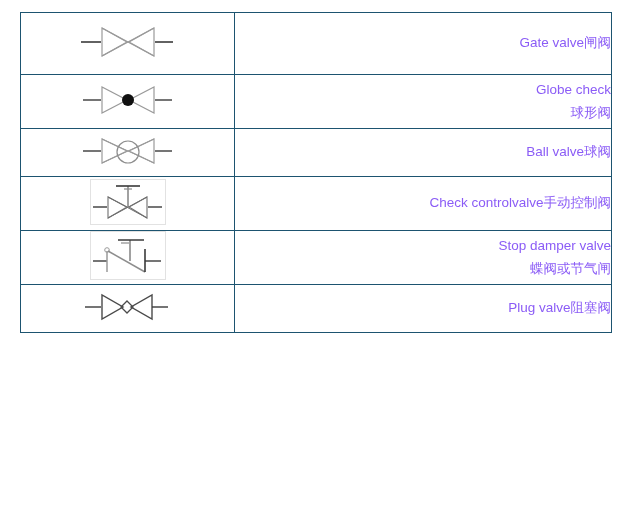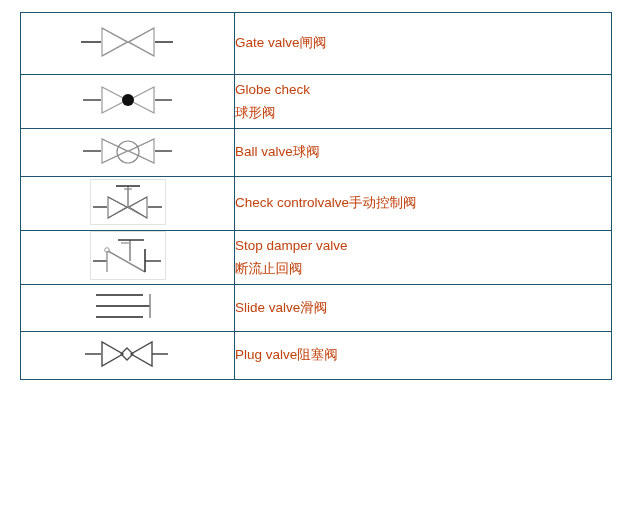--- a/index.html
+++ b/index.html
@@ -26,23 +26,24 @@
     padding: 0;
     vertical-align: middle;
   }
   td.sym-cell {
     width: 213px;
     text-align: center;
   }
   td.label-cell {
     width: 376px;
     padding: 6px 0 6px 22px;
-    color: #c2410c;
+    color: #8b5cf6;
     font-size: 13.5px;
     line-height: 1.65;
+    text-align: right;
   }
   .label-line {
     display: block;
     white-space: nowrap;
   }
   .sym-wrap {
     display: inline-block;
     line-height: 0;
   }
   .sym-wrap.boxed {
@@ -146,40 +147,25 @@
             <line x1="54" y1="17" x2="54" y2="40" stroke="#3a3a3a" stroke-width="1.6"></line>
             <line x1="54" y1="29" x2="70" y2="29" stroke="#3a3a3a" stroke-width="1.4"></line>
             <line x1="39" y1="8" x2="39" y2="29" stroke="#6f6f6f" stroke-width="1.3"></line>
             <line x1="27" y1="8" x2="53" y2="8" stroke="#3a3a3a" stroke-width="1.5"></line>
             <line x1="30" y1="11" x2="38" y2="11" stroke="#8d8d8d" stroke-width="1.2"></line>
           </svg>
         </span>
       </td>
       <td class="label-cell">
         <span class="label-line">Stop damper valve</span>
-        <span class="label-line">断流止回阀</span>
+        <span class="label-line">蝶阀或节气闸</span>
       </td>
     </tr>
 
 
-    <tr style="height:47px">
-      <td class="sym-cell">
-        <span class="sym-wrap">
-          <svg width="80" height="32" viewBox="0 0 80 32">
-            <line x1="8" y1="5" x2="55" y2="5" stroke="#5a5a5a" stroke-width="1.8"></line>
-            <line x1="8" y1="16" x2="62" y2="16" stroke="#5a5a5a" stroke-width="1.8"></line>
-            <line x1="8" y1="27" x2="55" y2="27" stroke="#5a5a5a" stroke-width="1.8"></line>
-            <line x1="62" y1="4" x2="62" y2="28" stroke="#8d8d8d" stroke-width="1.6"></line>
-          </svg>
-        </span>
-      </td>
-      <td class="label-cell">
-        <span class="label-line">Slide valve滑阀</span>
-      </td>
-    </tr>
 
     <tr style="height:48px">
       <td class="sym-cell">
         <span class="sym-wrap">
           <svg width="110" height="40" viewBox="0 0 110 40">
             <line x1="12" y1="20" x2="28" y2="20" stroke="#3a3a3a" stroke-width="1.4"></line>
             <polygon points="29,8 29,32 50,20" fill="none" stroke="#4a4a4a" stroke-width="1.4"></polygon>
             <polygon points="79,8 79,32 58,20" fill="none" stroke="#4a4a4a" stroke-width="1.4"></polygon>
             <polygon points="54,14 60,20 54,26 48,20" fill="none" stroke="#4a4a4a" stroke-width="1.3"></polygon>
             <line x1="79" y1="20" x2="95" y2="20" stroke="#3a3a3a" stroke-width="1.4"></line>

